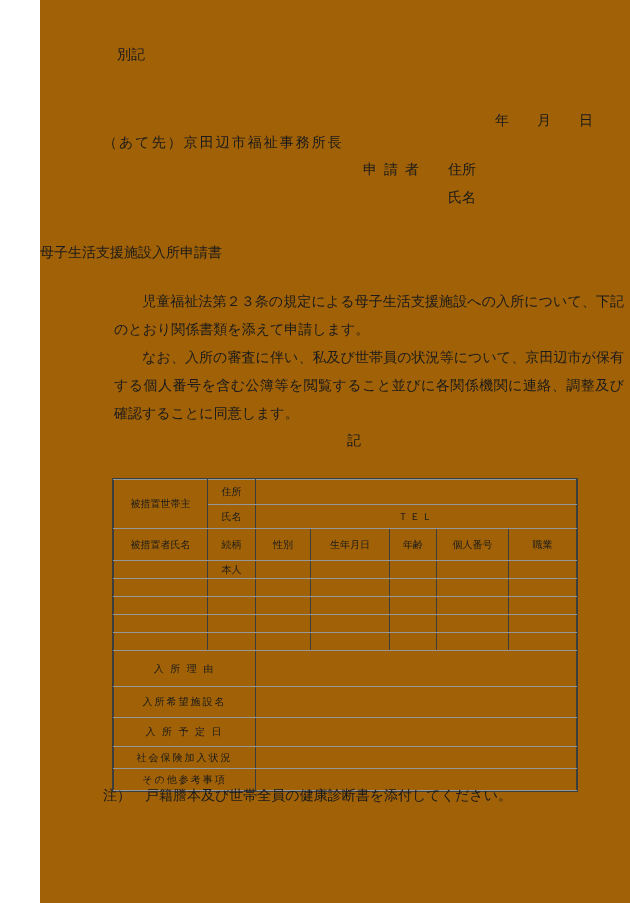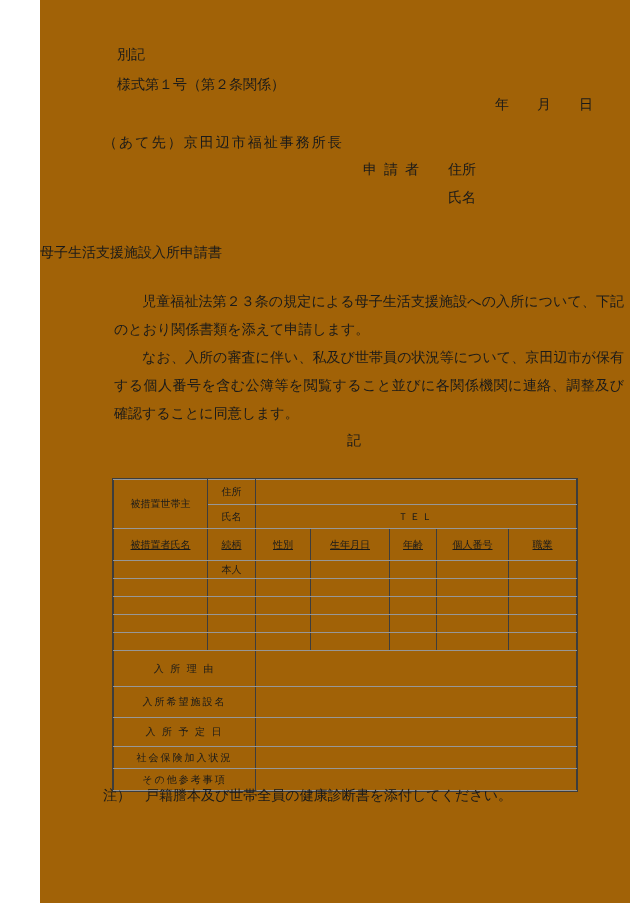--- a/index.html
+++ b/index.html
@@ -40,36 +40,35 @@
     border-bottom: 1px solid #979797;
     padding: 0;
     vertical-align: middle;
     overflow: hidden;
     white-space: pre;
   }
   td.c { text-align: center; }
   td.sp { letter-spacing: 2px; }
   tr.r-jusho  { height: 25px; }
   tr.r-shimei { height: 24px; }
-  tr.r-head   { height: 32px; text-decoration: underline; }
+  tr.r-head   { height: 32px; }
   tr.r-member { height: 18px; }
   tr.r-reason { height: 36px; }
   tr.r-fac    { height: 31px; }
   tr.r-date   { height: 29px; }
   tr.r-ins    { height: 22px; }
   tr.r-other  { height: 22px; }
 </style>
 </head>
 <body>
 
 <div class="page">
 
   <div class="t" style="left:77px; top:46px;">別記</div>
-  <div class="t" style="left:77px; top:76px;">様式第１号（第２条関係）</div>
-  <div class="t" style="left:455px; top:96px;">年　　月　　日</div>
+  <div class="t" style="left:455px; top:112px;">年　　月　　日</div>
   <div class="t" style="left:63px; top:134px; letter-spacing:2px;">（あて先）京田辺市福祉事務所長</div>
 
   <div class="t" style="left:323px; top:161px; letter-spacing:7px;">申請者</div>
   <div class="t" style="left:408px; top:161px;">住所</div>
   <div class="t" style="left:408px; top:189px;">氏名</div>
 
   <div class="title-line" style="top:244px;">母子生活支援施設入所申請書</div>
 
   <div class="body-block" style="top:288px;">
     <div class="body-line full">　　児童福祉法第２３条の規定による母子生活支援施設への入所について、下記</div>

